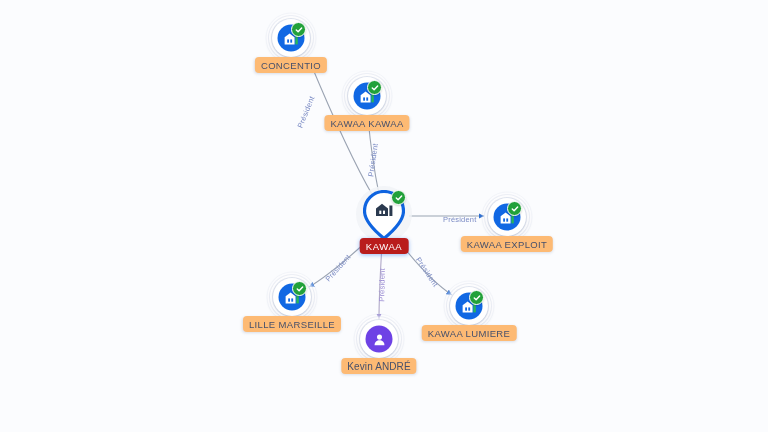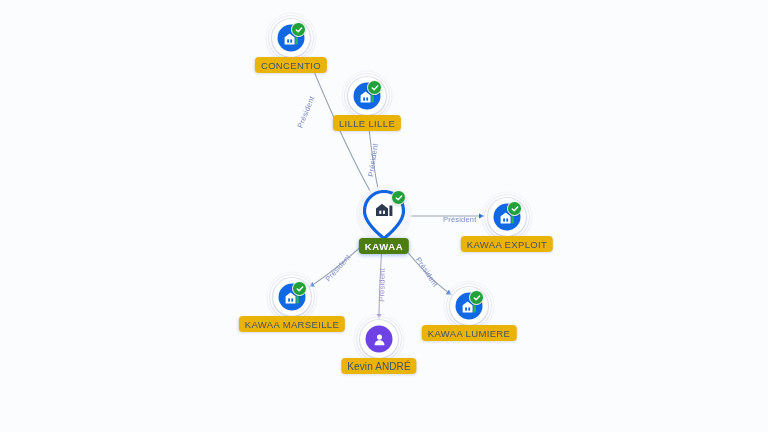--- a/index.html
+++ b/index.html
@@ -68,33 +68,33 @@
     right:-1px;top:-1px;
     display:flex;align-items:center;justify-content:center;
     box-shadow:0 1px 2px rgba(0,0,0,.16);
   }
   .badge svg{display:block;}
 
   .nlabel{
     position:absolute;
     left:50%;
     transform:translateX(-50%);
-    background:#eab308;
+    background:#fdba74;
     color:#46506b;
     font-size:9.5px;
     letter-spacing:.35px;
     padding:2.5px 6px;
     border-radius:4px;
     white-space:nowrap;
     box-shadow:0 1px 3px rgba(40,60,110,.16);
   }
   .nlabel.selected{
-    background:#4d7c0f;
+    background:#b91c1c;
     color:#ffffff;
-    font-weight:bold;
+    font-weight:normal;
     letter-spacing:.6px;
     box-shadow:0 1px 4px rgba(26,107,240,.45);
   }
   .nlabel.person-label{
     color:#46506b;
     font-size:10px;
     letter-spacing:.1px;
   }
 </style>
 </head>
@@ -180,21 +180,21 @@
         <rect x="6.6" y="14" width="2.6" height="4.6" fill="#1168e3"></rect>
         <rect x="11" y="14" width="2.6" height="4.6" fill="#1168e3"></rect>
       </svg>
     </div>
     <div class="badge" style="right:4px;top:3px;">
       <svg width="8" height="8" viewBox="0 0 10 10">
           <path d="M1.6 5.1 L3.9 7.3 L8.3 2.6" stroke="#ffffff" stroke-width="1.8" fill="none" stroke-linecap="round" stroke-linejoin="round"></path>
         </svg>
     </div>
   </div>
-  <div class="nlabel" style="top:38px;">LILLE LILLE</div>
+  <div class="nlabel" style="top:38px;">KAWAA KAWAA</div>
 </div>
 
 <div class="node" style="left:507px;top:217px;text-align:center;">
   <div class="disc-wrap">
     <div class="disc-halo s3"></div>
     <div class="disc-halo s2"></div>
     <div class="disc-halo"></div>
     <div class="disc">
       <svg width="17" height="17" viewBox="0 0 24 24">
         <path d="M3 21 L3 11 L10 5.5 L17 11 L17 21 Z" fill="#ffffff"></path>
@@ -246,21 +246,21 @@
         <rect x="6.6" y="14" width="2.6" height="4.6" fill="#1168e3"></rect>
         <rect x="11" y="14" width="2.6" height="4.6" fill="#1168e3"></rect>
       </svg>
     </div>
     <div class="badge" style="right:4px;top:3px;">
       <svg width="8" height="8" viewBox="0 0 10 10">
           <path d="M1.6 5.1 L3.9 7.3 L8.3 2.6" stroke="#ffffff" stroke-width="1.8" fill="none" stroke-linecap="round" stroke-linejoin="round"></path>
         </svg>
     </div>
   </div>
-  <div class="nlabel" style="top:38px;">KAWAA MARSEILLE</div>
+  <div class="nlabel" style="top:38px;">LILLE MARSEILLE</div>
 </div>
 
 <div class="node" style="left:379px;top:339px;">
   <div class="disc-wrap">
     <div class="disc-halo s3"></div>
     <div class="disc-halo s2"></div>
     <div class="disc-halo"></div>
     <div class="disc person-disc">
       <svg width="16" height="16" viewBox="0 0 24 24">
         <circle cx="12" cy="8.4" r="3.8" fill="#ffffff"></circle>

